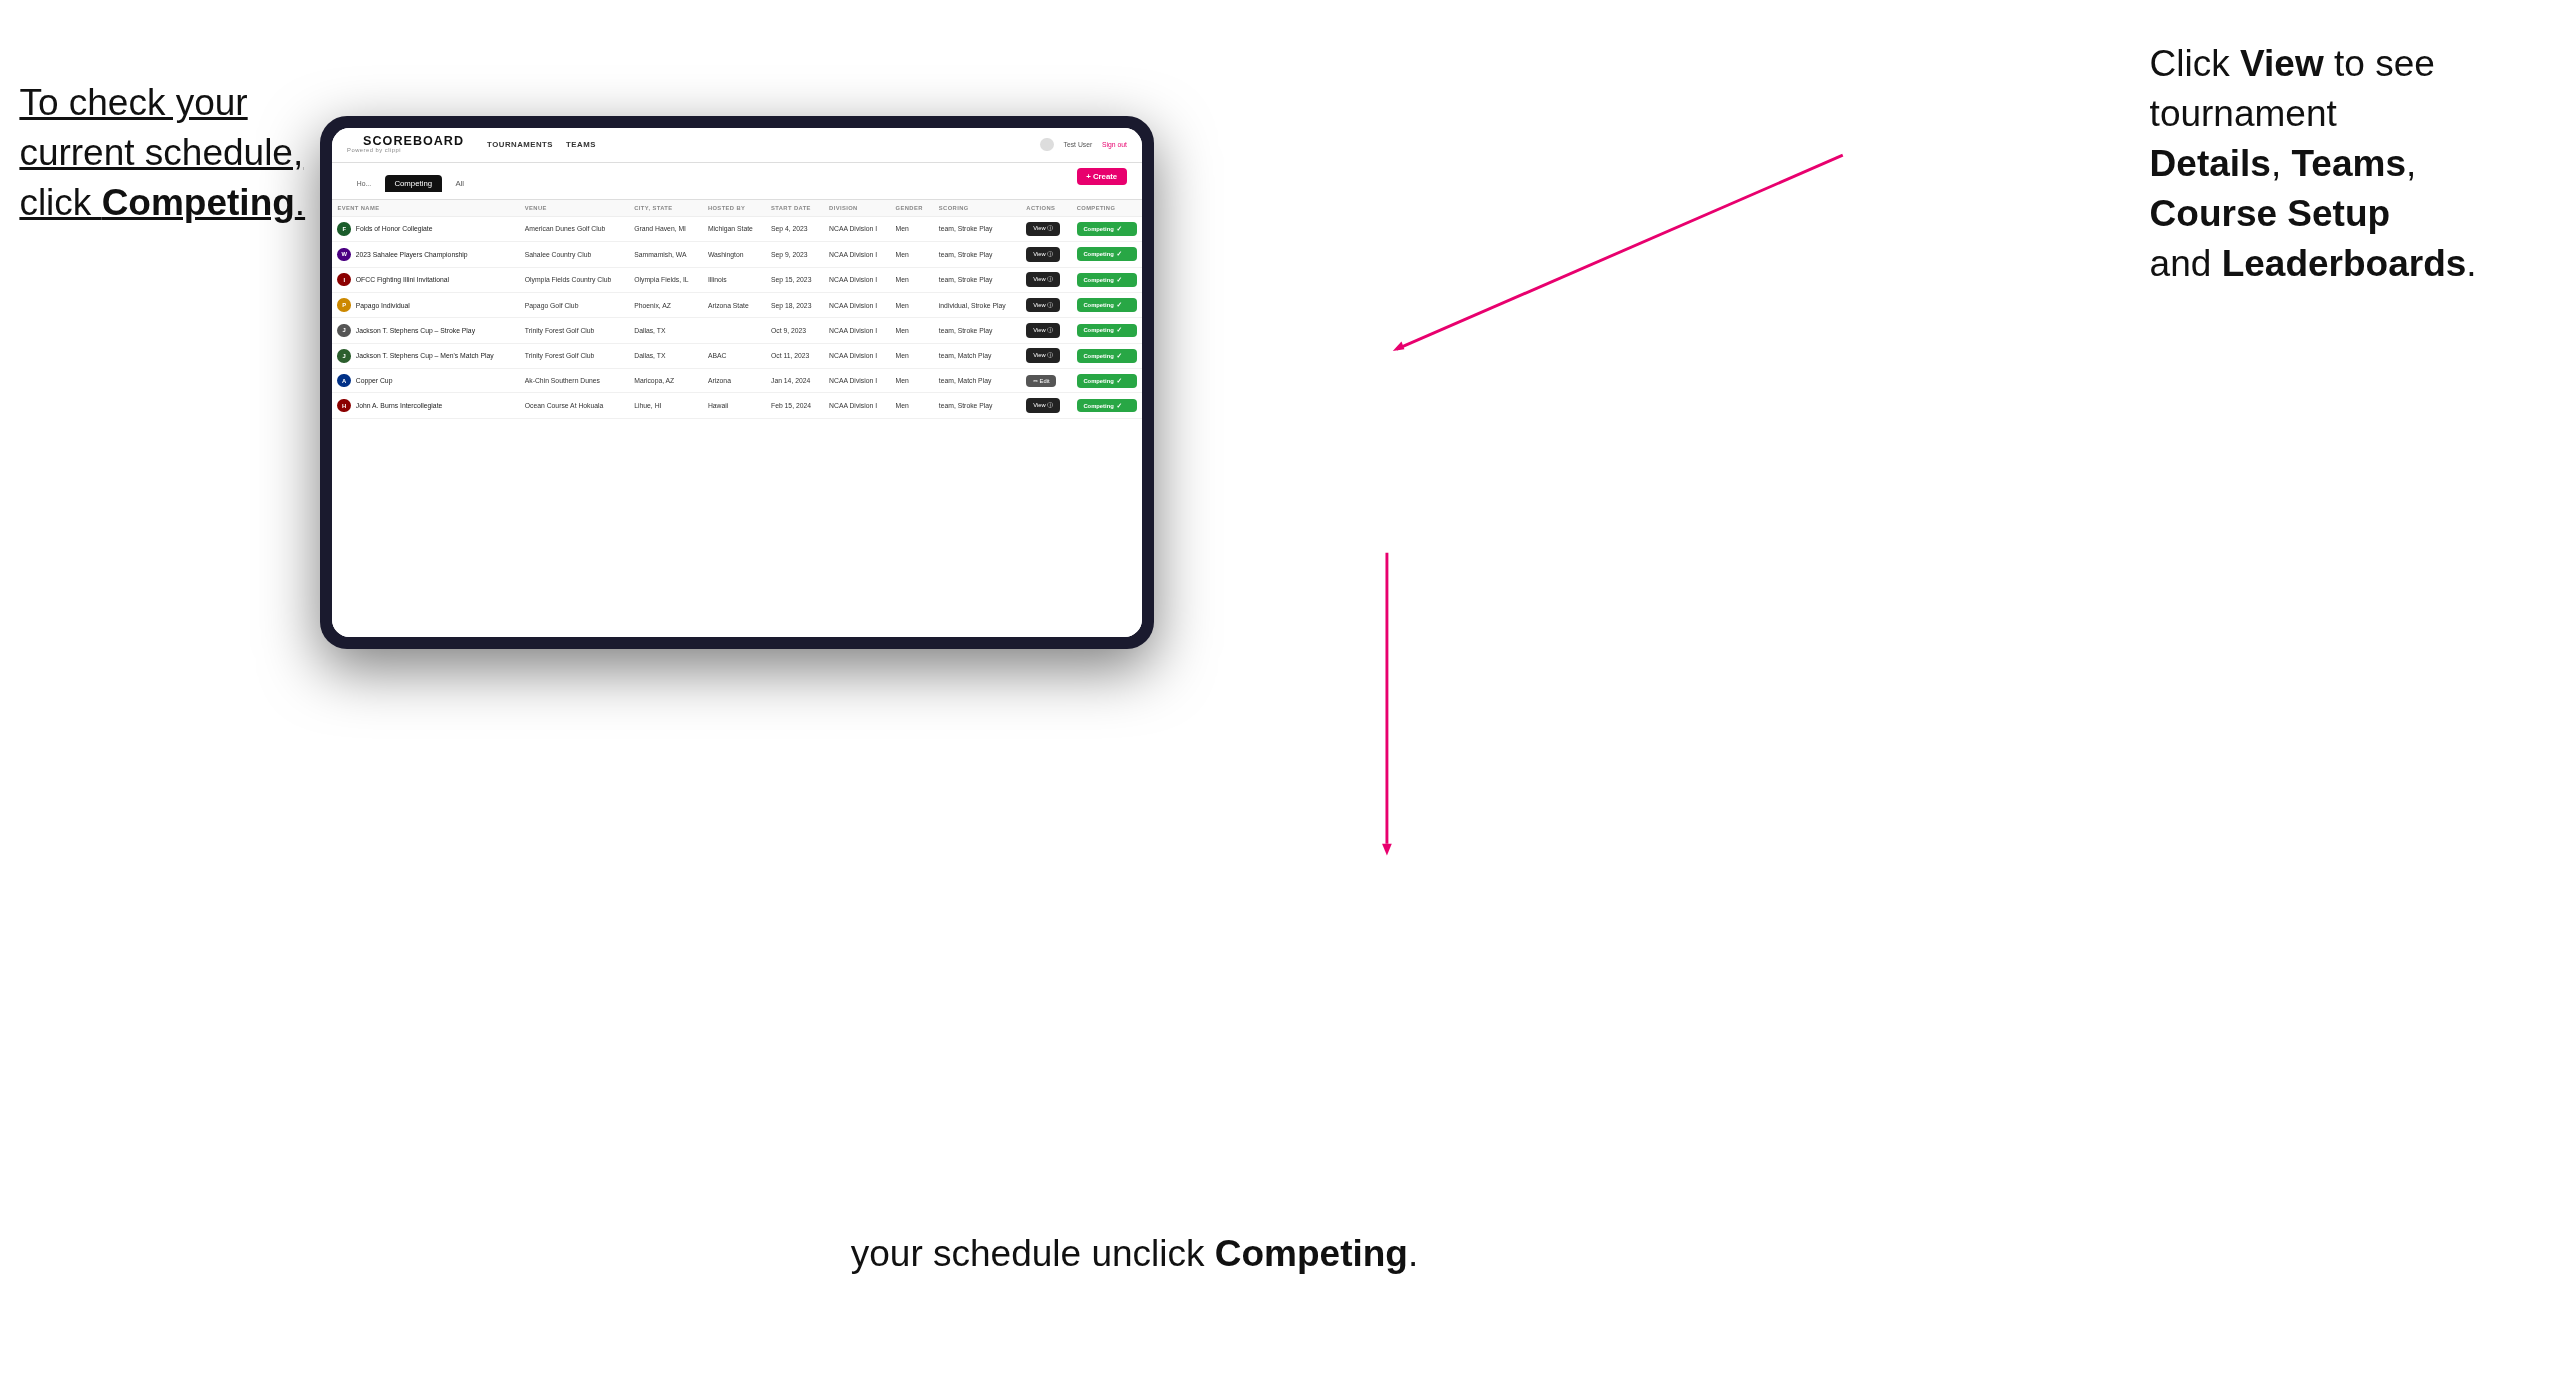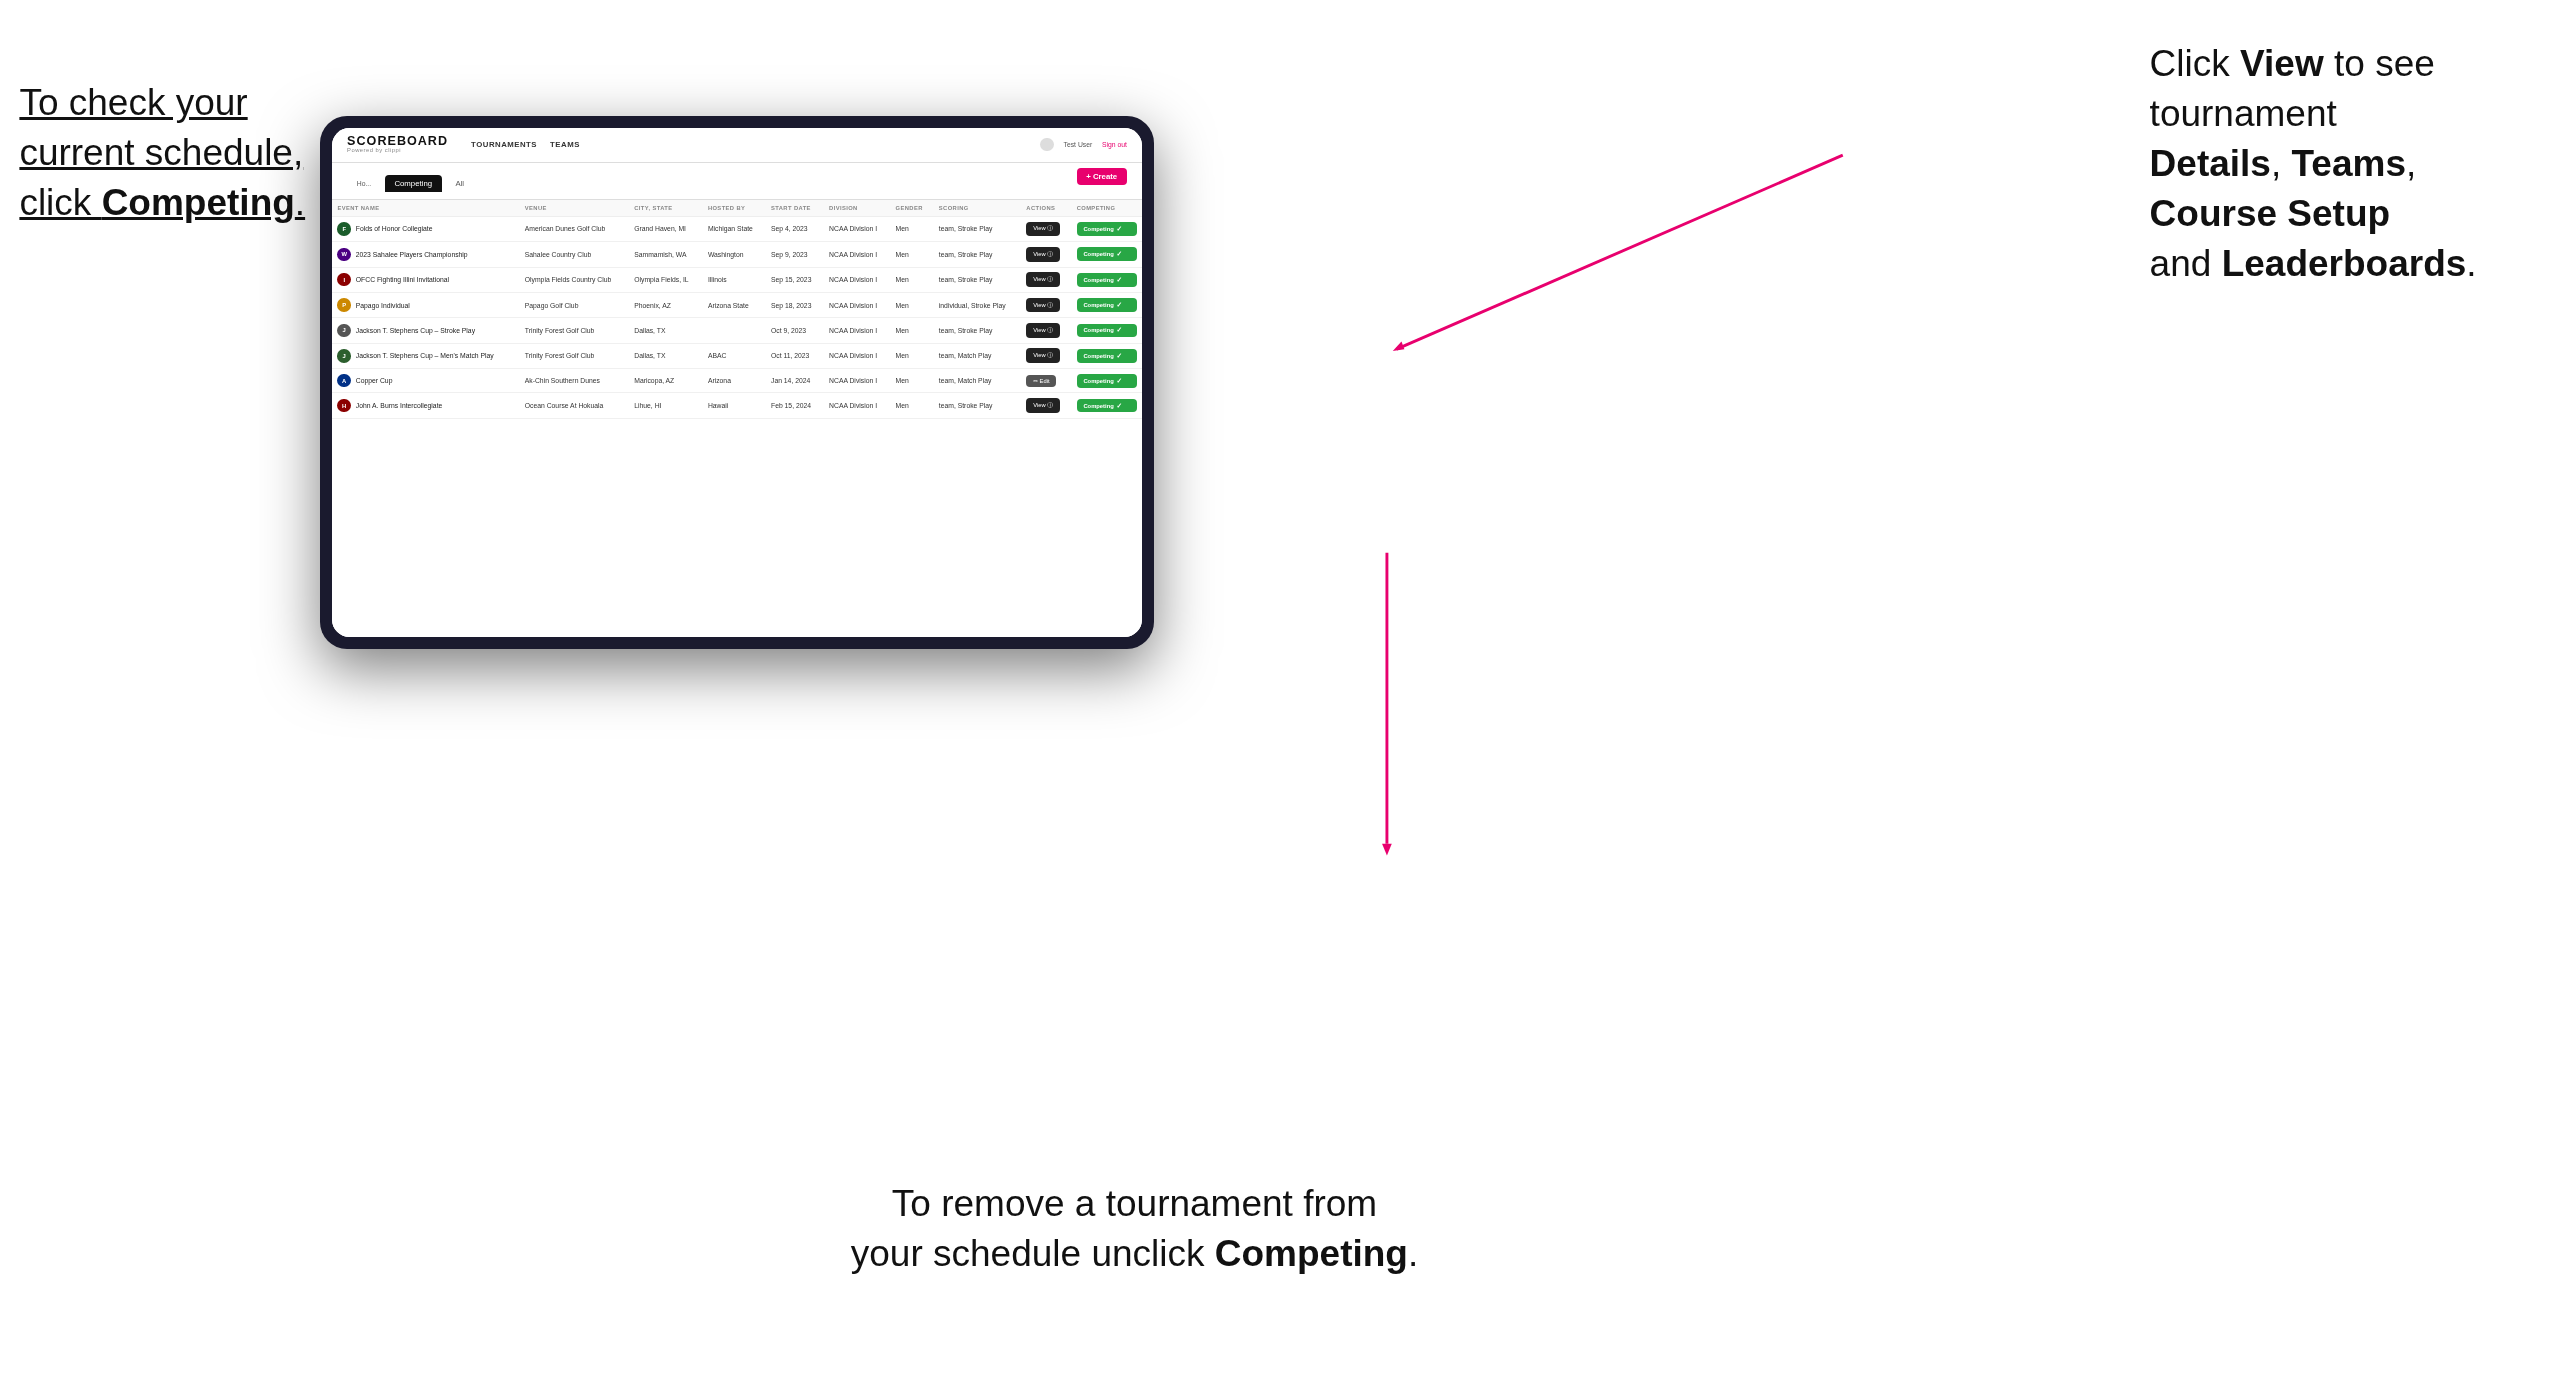--- a/index.html
+++ b/index.html
@@ -78,20 +78,21 @@
       display: flex;
       flex-direction: column;
       line-height: 1;
     }
 
     .scoreboard-title {
       font-size: 12.6px;
       font-weight: 900;
       letter-spacing: 1px;
       color: #111;
+      margin-left: 16px;
     }
 
     .powered-by {
       font-size: 5.8px;
       color: #888;
       letter-spacing: 0.5px;
     }
 
     .nav-links {
       display: flex;
@@ -304,21 +305,21 @@
 
 <div class="annotation annotation-top-right">
   <span>Click </span><b>View</b><span> to see</span><br>
   <span>tournament</span><br>
   <b>Details</b><span>, </span><b>Teams</b><span>,</span><br>
   <b>Course Setup</b><br>
   <span> and </span><b>Leaderboards</b><span>.</span>
 </div>
 
 <div class="annotation annotation-bottom">
-  <span>To remove a tournament from</span><br>
+  <br>
   <span>your schedule unclick </span><b>Competing</b><span>.</span>
 </div>
 
 <div class="tablet">
   <div class="tablet-screen">
 
     <div class="app-header">
       <div class="scoreboard-brand">
         <span class="scoreboard-title">SCOREBOARD</span>
         <span class="powered-by">Powered by clippi</span>

